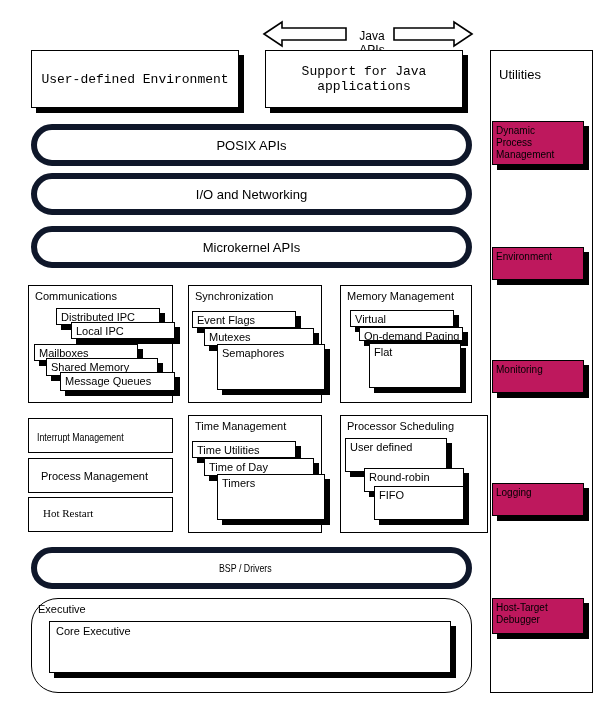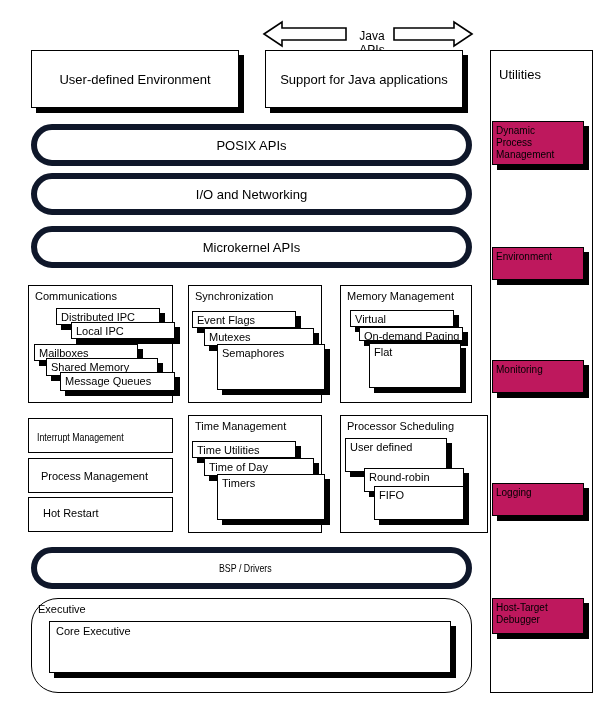--- a/index.html
+++ b/index.html
@@ -43,20 +43,21 @@
     align-items: center;
     justify-content: center;
   }
 
   
   .t-center {
     display: flex;
     align-items: center;
     justify-content: center;
     text-align: center;
+    font-family: Liberation Mono, monospace;
   }
   .f11 { font-size: 11px; }
   .f13 { font-size: 13px; }
   .f8  { font-size: 12px; }
   .condensed {
     transform: scaleX(0.80);
     transform-origin: left center;
     white-space: nowrap;
   }
 
@@ -165,21 +166,21 @@
   </div>
 
   <div class="abs box" style="left:28px; top:418px; width:145px; height:35px;">
     <span class="abs f11 condensed" style="left:8px; top:12px;">Interrupt Management</span>
   </div>
 
   <div class="abs box" style="left:28px; top:458px; width:145px; height:35px;">
     <span class="abs f11" style="left:12px; top:11px;">Process Management</span>
   </div>
 
-  <div class="abs box" style="left:28px; top:497px; width:145px; height:35px;">
+  <div class="abs box" style="left:28px; top:497px; width:145px; height:35px;font-family:Liberation Serif, serif;">
     <span class="abs f11" style="left:14px; top:9px;">Hot Restart</span>
   </div>
 
   <div class="abs panel" style="left:188px; top:415px; width:134px; height:118px;">
     <div class="panel-title">Time Management</div>
 
     <div class="abs shadow-box" style="left:3px; top:25px; width:104px; height:17px;">
       <span class="card-label">Time Utilities</span>
     </div>
     <div class="abs shadow-box" style="left:15px; top:42px; width:110px; height:18px;">

